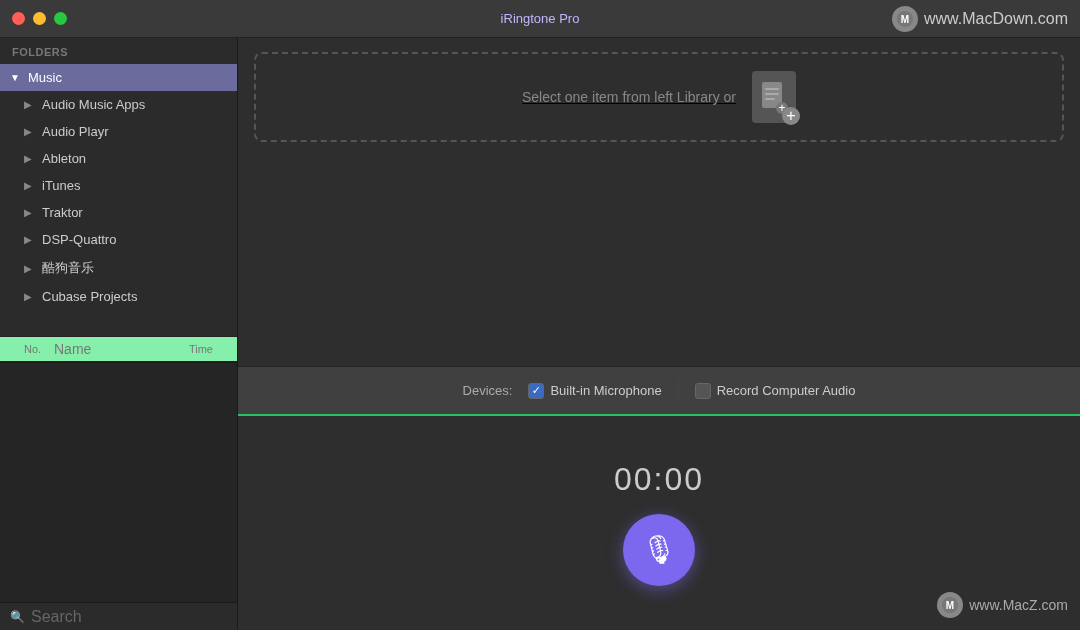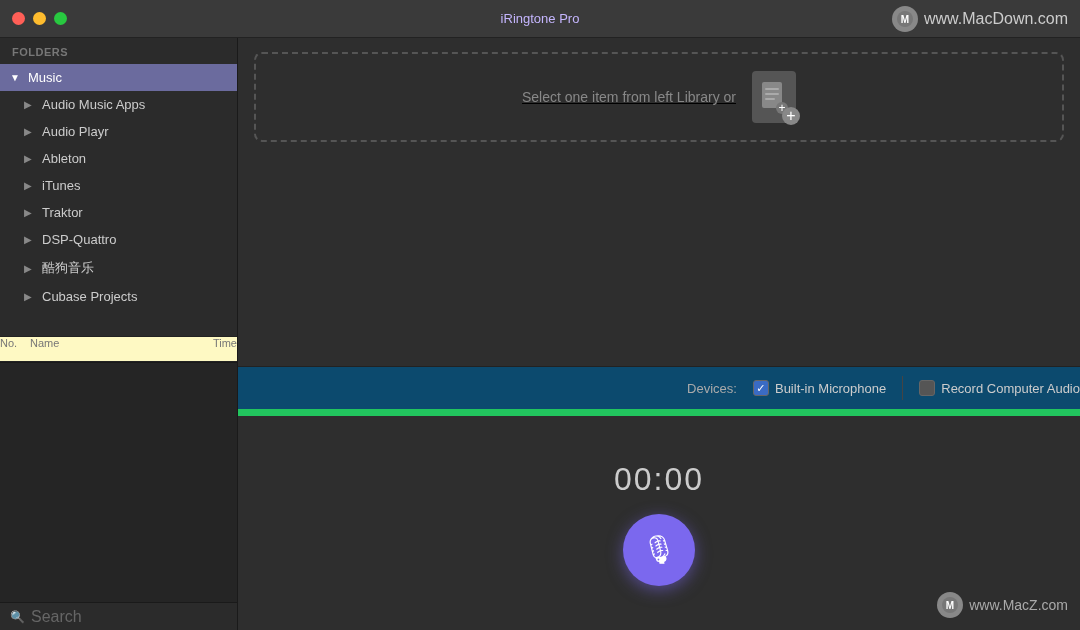--- a/index.html
+++ b/index.html
@@ -124,36 +124,36 @@
     .sidebar-item-label {
       font-size: 13px;
     }
     .sidebar-item.indented {
       padding-left: 24px;
     }
 
     
     .table-header {
       height: 26px;
-      background: #fef9c3;
+      background: #86efac;
       border-top: 1px solid #222;
       border-bottom: 1px solid #222;
       display: flex;
-      align-items: flex-start;
-      padding: 0 0;
+      align-items: center;
+      padding: 0 24px;
       flex-shrink: 0;
     }
     .th-no {
       width: 30px;
       font-size: 11px;
       color: #777;
     }
     .th-name {
       flex: 1;
-      font-size: 11px;
+      font-size: 14px;
       color: #777;
     }
     .th-time {
       width: 50px;
       font-size: 11px;
       color: #777;
       text-align: right;
     }
 
     
@@ -242,26 +242,26 @@
 
     
     .content-middle {
       flex: 1;
       background: #2e2e2e;
     }
 
     
     .devices-bar {
       height: 50px;
-      background: #0c4a6e;
+      background: #404040;
       border-top: 1px solid #222;
-      border-bottom: 7px solid #22c55e;
-      display: flex;
-      align-items: center;
-      justify-content: flex-end;
+      border-bottom: 2px solid #22c55e;
+      display: flex;
+      align-items: center;
+      justify-content: center;
       gap: 16px;
       flex-shrink: 0;
     }
     .devices-label {
       font-size: 13px;
       color: #aaa;
     }
     .device-option {
       display: flex;
       align-items: center;

